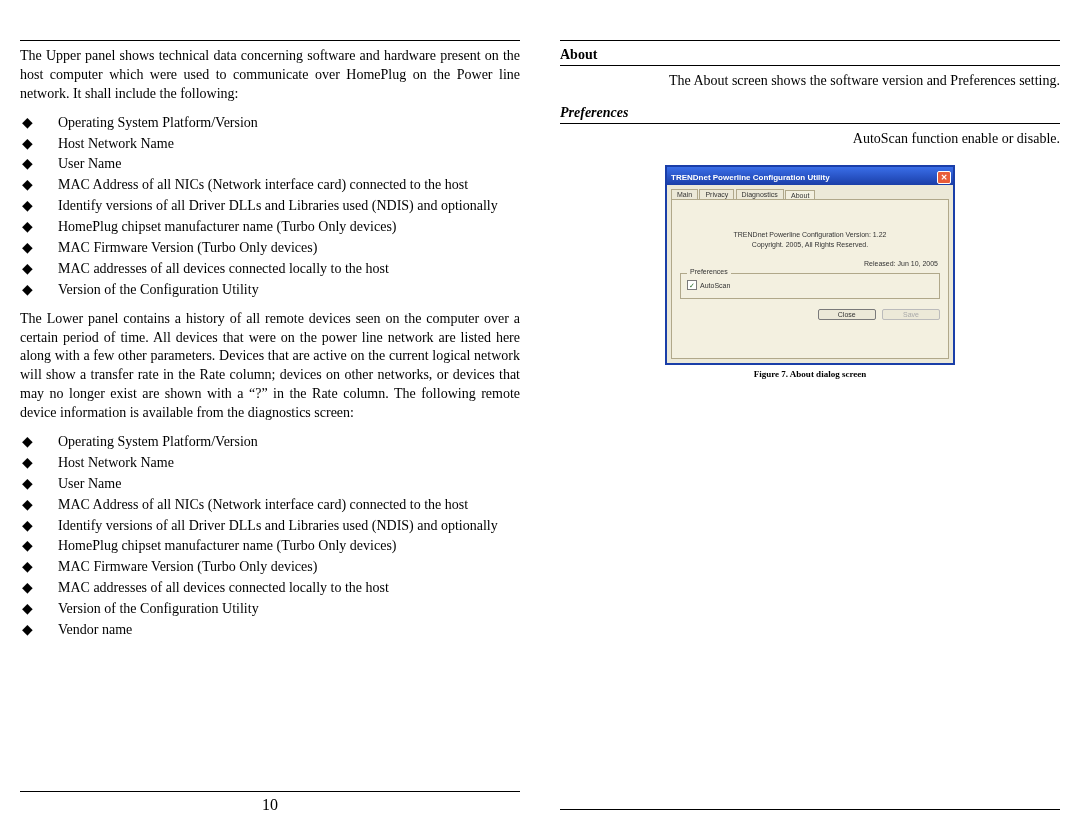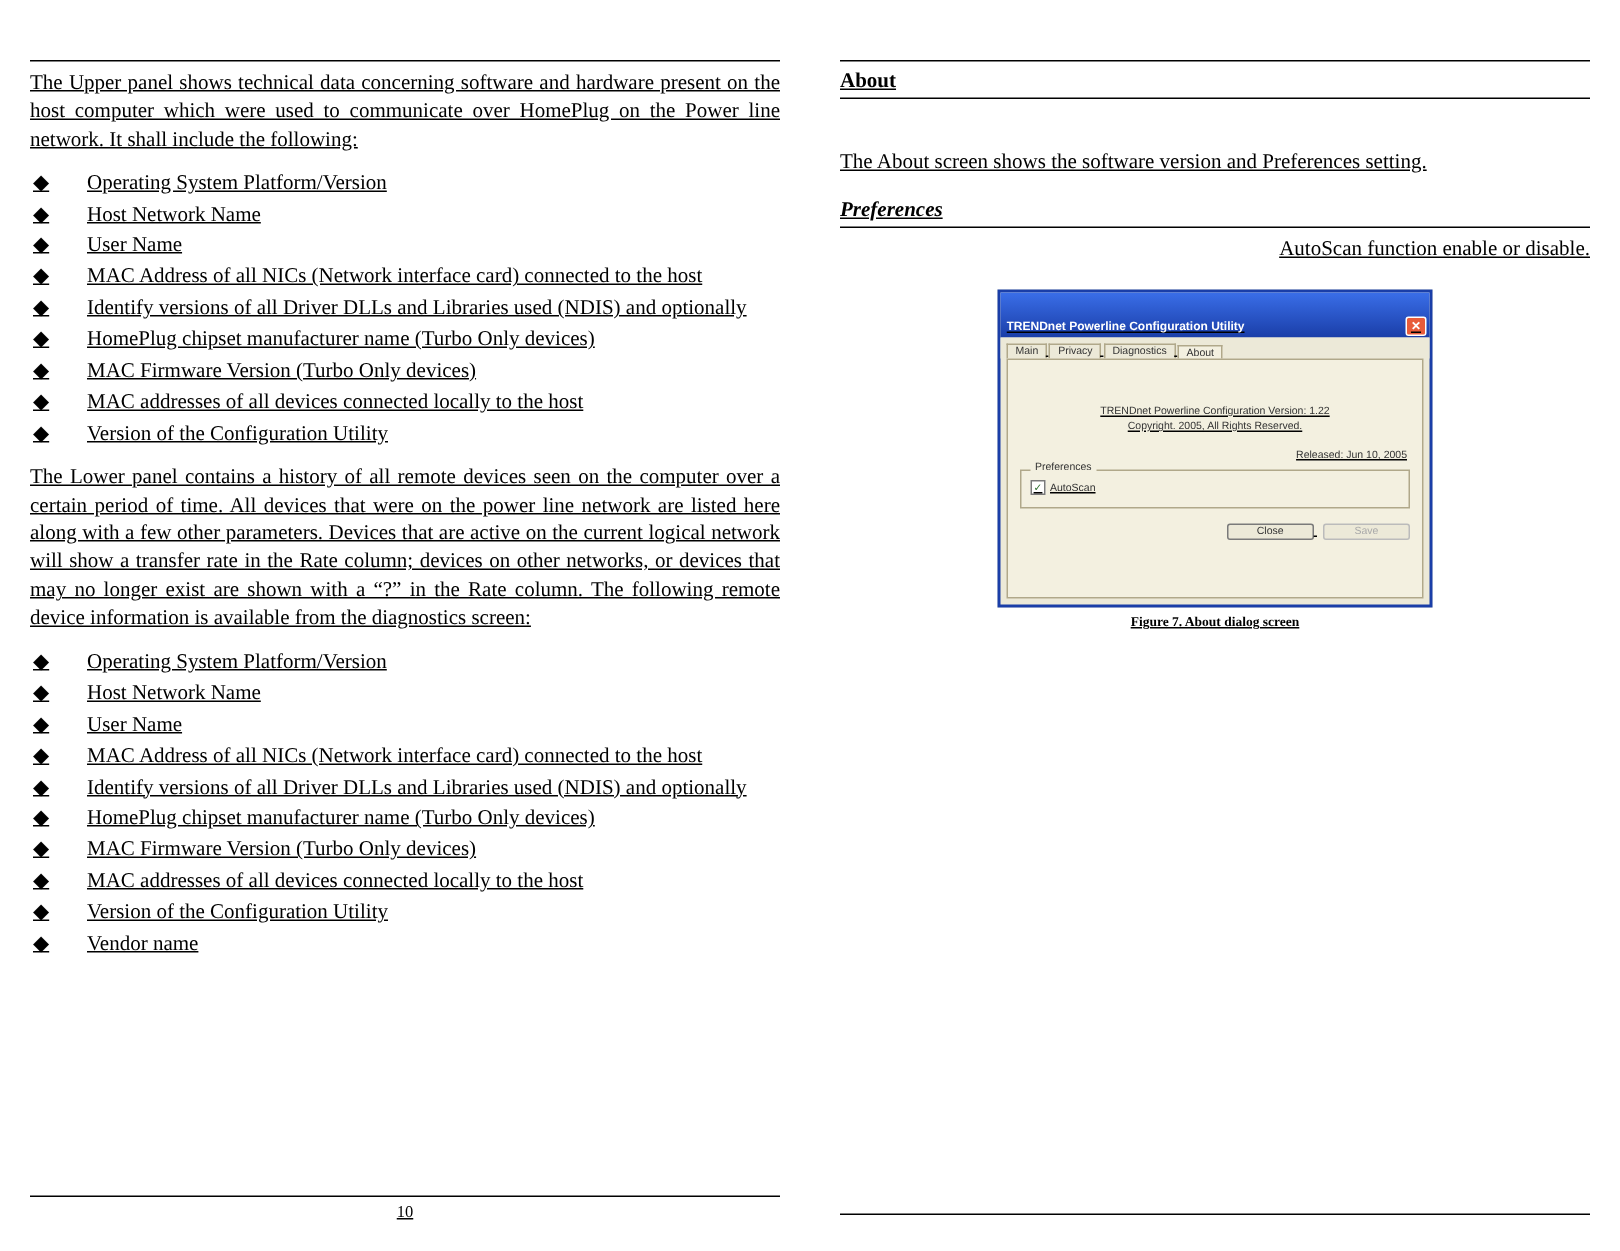--- a/index.html
+++ b/index.html
@@ -10,21 +10,20 @@
     font-size: 14px;
     color: #000;
   }
   .page {
     box-sizing: border-box;
     width: 1080px;
     height: 834px;
     padding: 40px 20px 20px 20px;
     display: flex;
     gap: 40px;
-    text-decoration: underline;
   }
   .col {
     flex: 1 1 0;
     display: flex;
     flex-direction: column;
     position: relative;
   }
   .hr-top {
     border: none;
     border-top: 1px solid #000;
@@ -59,21 +58,21 @@
   }
   ul.diamond li .li-text {
     flex: 1 1 auto;
     text-align: justify;
   }
   .footer-area {
     margin-top: auto;
   }
   .pagenum {
     text-align: center;
-    font-size: 11px;
+    font-size: 16px;
     margin-top: 2px;
   }
   .section-title {
     font-weight: bold;
     margin: 0 0 2px 0;
   }
   .subsection-title {
     font-weight: bold;
     font-style: italic;
     margin: 8px 0 2px 0;
@@ -96,21 +95,21 @@
     font-size: 8px;
     color: #000;
   }
   .titlebar {
     background: linear-gradient(to bottom, #3a6ee8, #1a3ea8);
     color: #fff;
     font-weight: bold;
     display: flex;
     align-items: center;
     height: 14px;
-    padding: 16px 2px 0 4px;
+    padding: 4px 2px 0 4px;
   }
   .titlebar-text {
     flex: 1;
     font-size: 8px;
     white-space: nowrap;
     overflow: hidden;
   }
   .close-btn {
     width: 12px;
     height: 11px;
@@ -323,21 +322,21 @@
       <hr class="hr-bottom">
       <div class="pagenum">10</div>
     </div>
   </div>
 
   <div class="col">
     <hr class="hr-top">
 
     <div class="section-title">About</div>
     <hr class="underline-rule">
-    <p class="justify" style="text-align:left;margin-top:28px;">The About screen shows the software version and Preferences setting.</p>
+    <p class="justify" style="text-align:right;">The About screen shows the software version and Preferences setting.</p>
 
     <div class="subsection-title">Preferences</div>
     <hr class="underline-rule">
     <p class="justify" style="text-align:right;">AutoScan function enable or disable.</p>
 
     <div class="figure-wrap">
       <div class="app-window">
         <div class="titlebar">
           <span class="titlebar-text">TRENDnet Powerline Configuration Utility</span>
           <span class="close-btn">✕</span>

